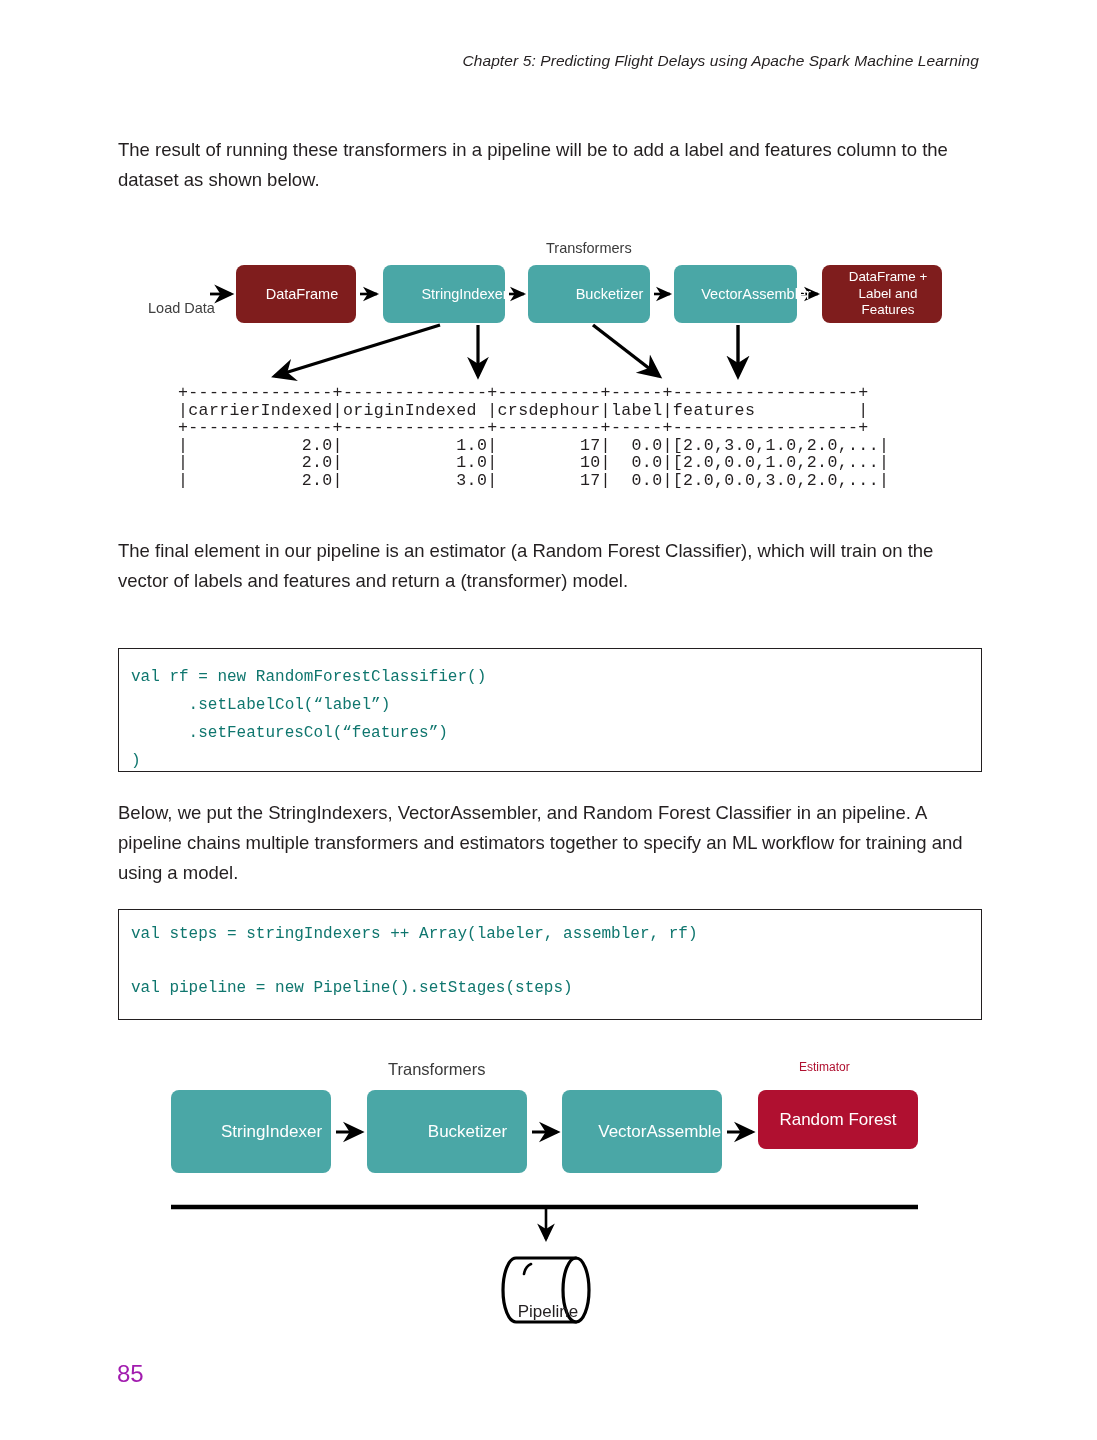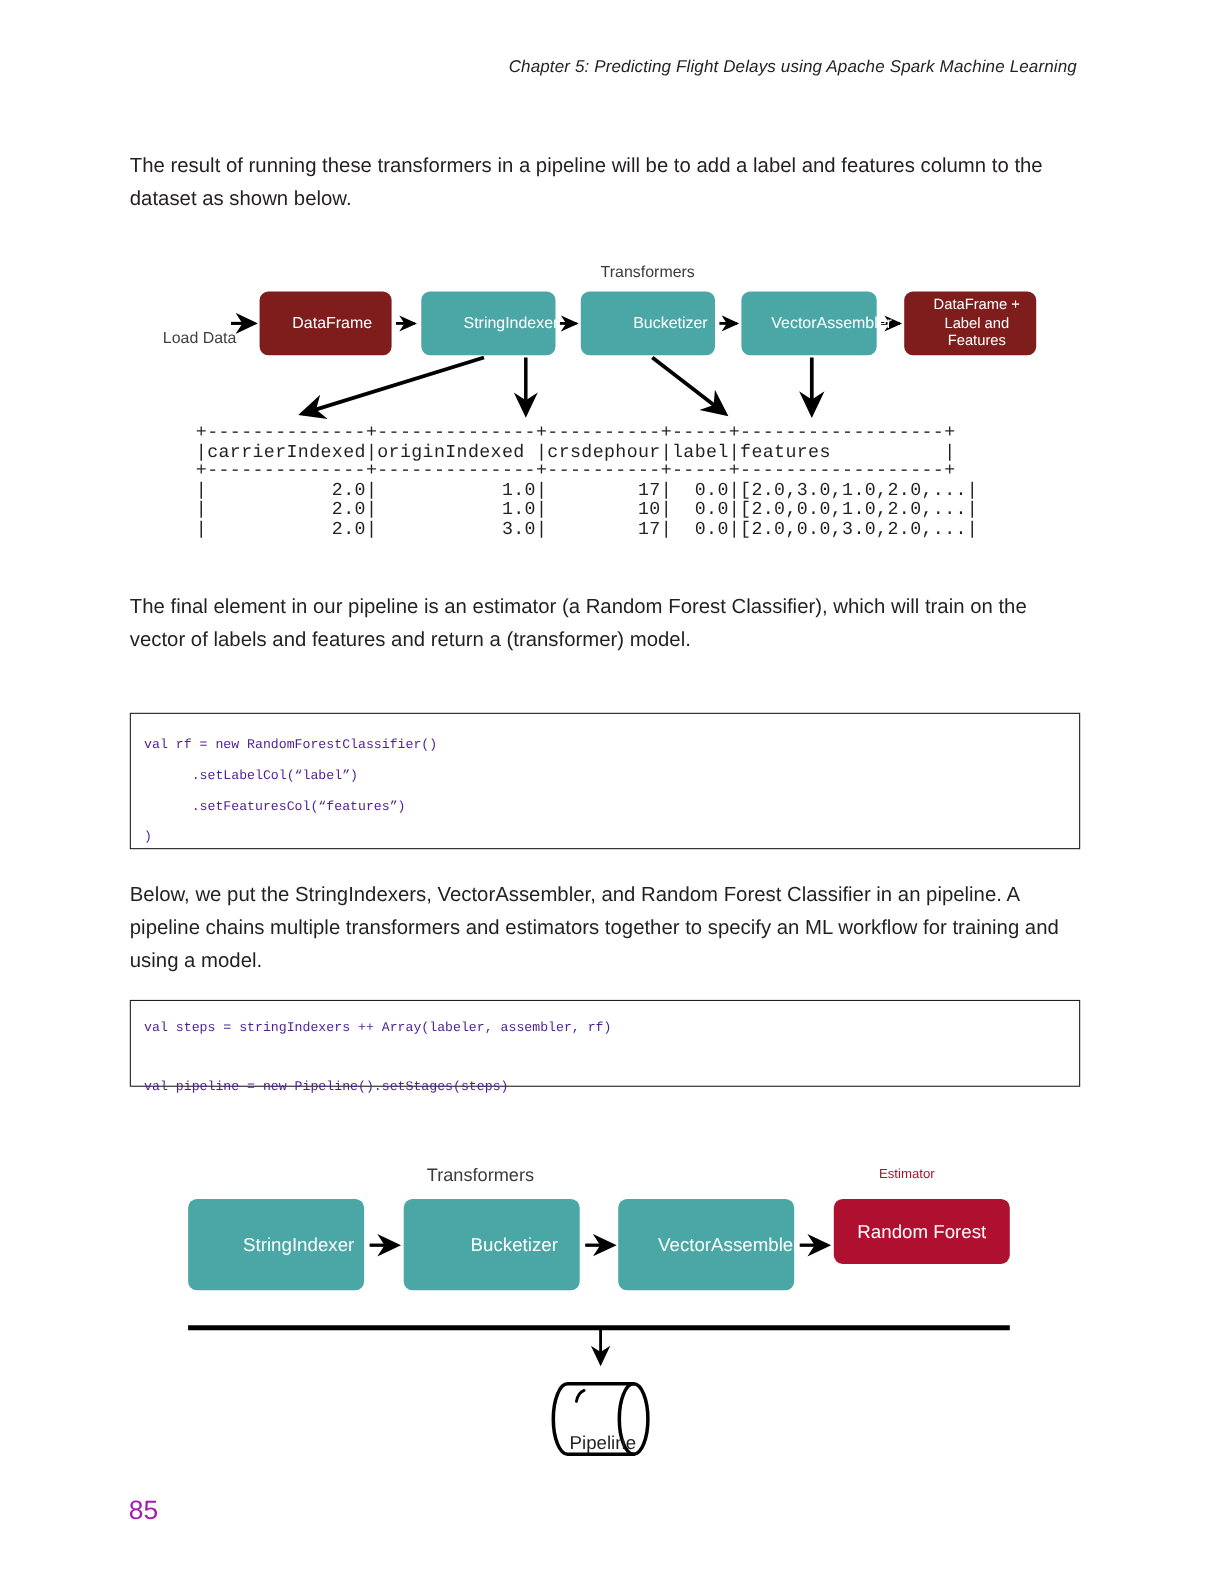--- a/index.html
+++ b/index.html
@@ -43,28 +43,28 @@
 
   
   .code-block {
     position: absolute;
     left: 118px;
     width: 864px;
     border: 1px solid #231f20;
     box-sizing: border-box;
     background: #ffffff;
     font-family: "Liberation Mono", "DejaVu Sans Mono", monospace;
-    font-size: 12px;
+    font-size: 16px;
     line-height: 28px;
-    color: #4c1d95;
+    color: #0f766e;
     white-space: pre;
     padding: 14px 0 14px 12px;
   }
   #code1 { top: 648px; height: 124px; }
-  #code2 { top: 909px; height: 79px; line-height: 27px; padding-top: 11px;}
+  #code2 { top: 909px; height: 111px; line-height: 27px; padding-top: 11px;}
 
   
   .console-table {
     position: absolute;
     left: 178px;
     top: 384px;
     font-family: "Liberation Mono", "DejaVu Sans Mono", monospace;
     font-size: 16.6px;
     line-height: 17.6px;
     letter-spacing: 0.35px;

